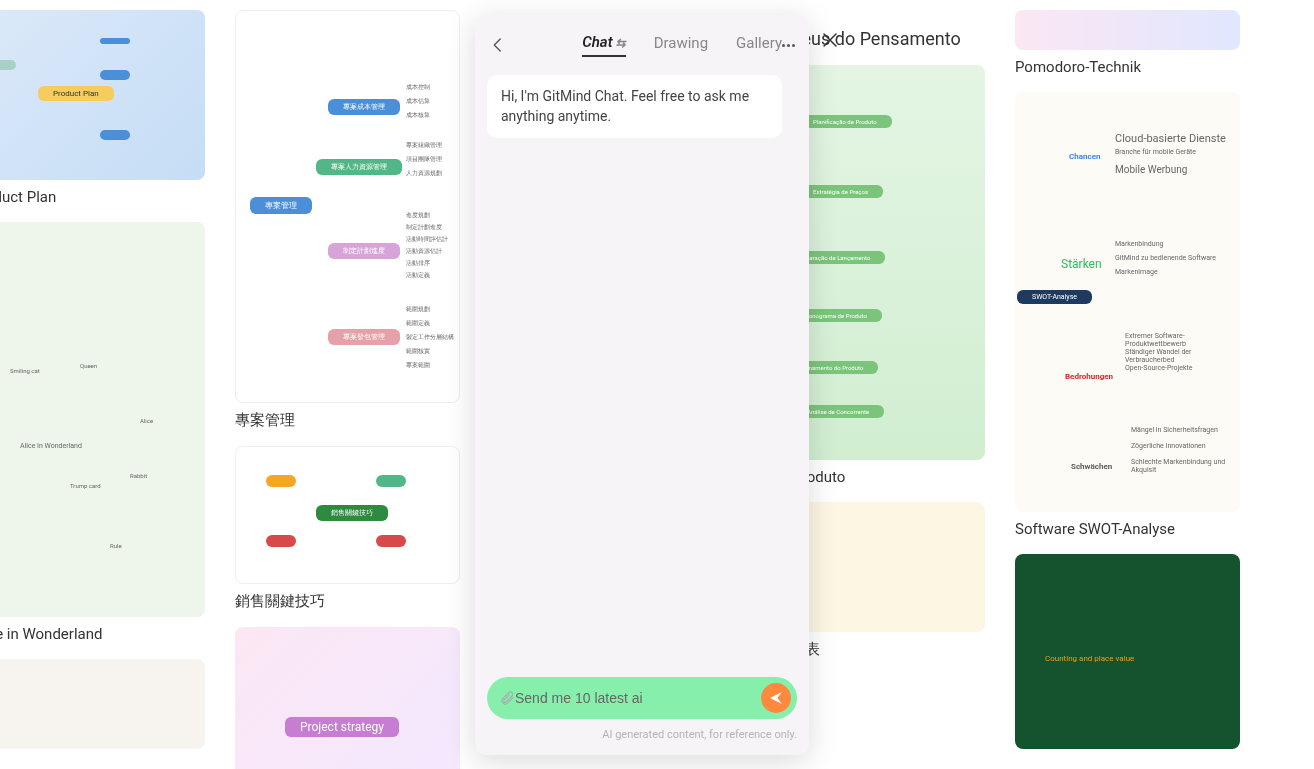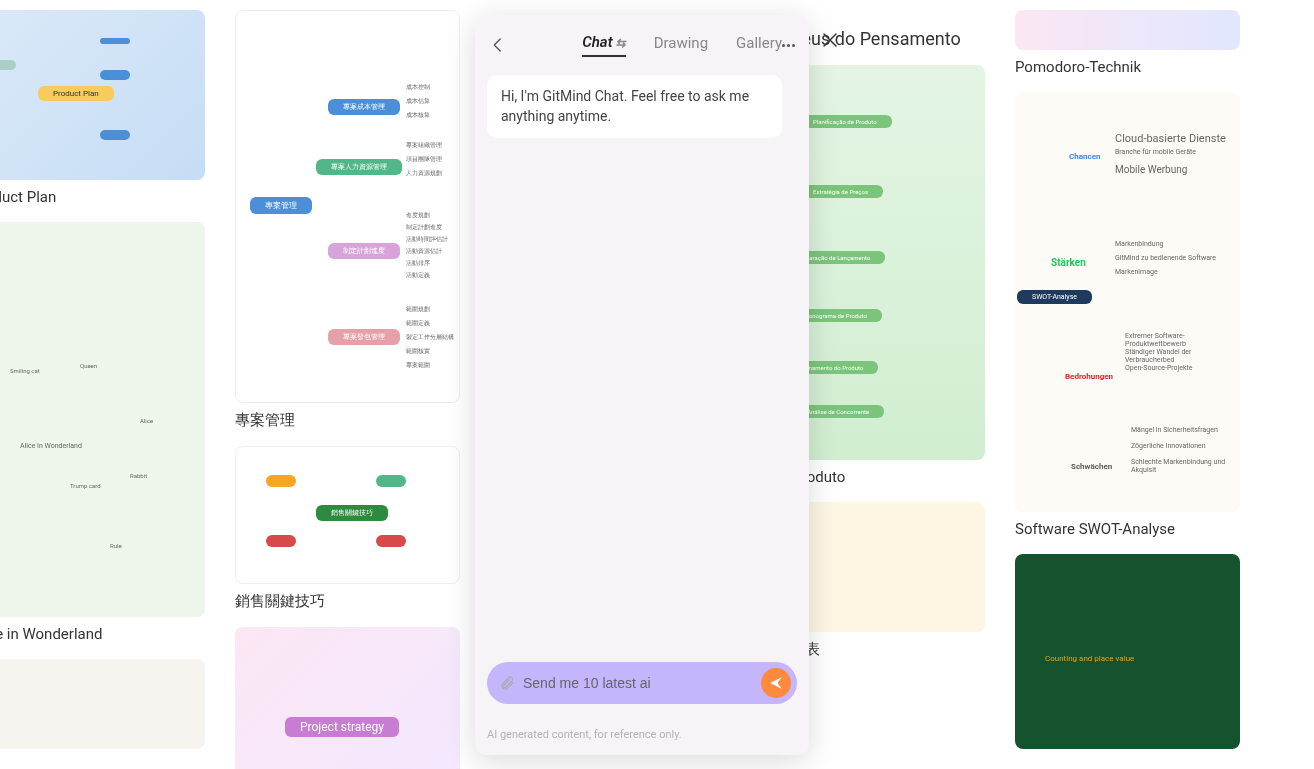--- a/index.html
+++ b/index.html
@@ -146,26 +146,25 @@
       padding: 12px 14px;
       font-size: 14px;
       color: #444;
       line-height: 1.4;
       max-width: 95%;
     }
     .input-area {
       padding: 8px 12px 14px 12px;
     }
     .input-row {
-      background: #c4b5fd;
+      background: #86efac;
       border-radius: 22px;
       display: flex;
       align-items: center;
       padding: 6px 6px 6px 12px;
-      gap: 8px;
     }
     .attach-icon {
       color: #aaa;
       cursor: pointer;
       display: flex;
       align-items: center;
     }
     .chat-input {
       flex: 1;
       border: none;
@@ -180,24 +179,24 @@
       border-radius: 50%;
       background: #ff8a3d;
       display: flex;
       align-items: center;
       justify-content: center;
       cursor: pointer;
       border: none;
     }
     .send-btn svg { width: 16px; height: 16px; fill: #fff; }
     .disclaimer {
-      text-align: left;
+      text-align: right;
       font-size: 11px;
       color: #b4b4b4;
-      margin-top: 24px;
+      margin-top: 9px;
     }
 
     
     .decor-text {
       position: absolute;
       font-size: 6px;
       color: #666;
     }
 
     
@@ -330,21 +329,21 @@
   <div class="col">
     <div class="card">
       <div class="thumb thumb-pomo"></div>
       <div class="card-title">Pomodoro-Technik</div>
     </div>
 
     <div class="card">
       <div class="thumb thumb-swot">
         <div class="node" style="left:2px;top:198px;background:#1e3a5f;font-size:7px">SWOT-Analyse</div>
         <div class="decor-text" style="left:54px;top:60px;color:#3b82f6;font-weight:bold;font-size:8px">Chancen</div>
-        <div class="decor-text" style="left:36px;top:165px;color:#22c55e;font-weight:bold;font-size:10px">Stärken</div>
+        <div class="decor-text" style="left:46px;top:165px;color:#22c55e;font-weight:normal;font-size:12px">Stärken</div>
         <div class="decor-text" style="left:50px;top:280px;color:#dc2626;font-weight:bold;font-size:8px">Bedrohungen</div>
         <div class="decor-text" style="left:56px;top:370px;color:#5b5b5b;font-weight:bold;font-size:8px">Schwächen</div>
         <div class="decor-text" style="left:100px;top:40px;font-size:11px">Cloud-basierte Dienste</div>
         <div class="decor-text" style="left:100px;top:56px;font-size:7px">Branche für mobile Geräte</div>
         <div class="decor-text" style="left:100px;top:72px;font-size:10px">Mobile Werbung</div>
         <div class="decor-text" style="left:100px;top:148px;font-size:7px">Markenbindung</div>
         <div class="decor-text" style="left:100px;top:162px;font-size:7px">GitMind zu bedienende Software</div>
         <div class="decor-text" style="left:100px;top:176px;font-size:7px">Markenimage</div>
         <div class="decor-text" style="left:110px;top:240px;font-size:7px">Extremer Software-Produktwettbewerb</div>
         <div class="decor-text" style="left:110px;top:256px;font-size:7px">Ständiger Wandel der Verbraucherbed</div>

